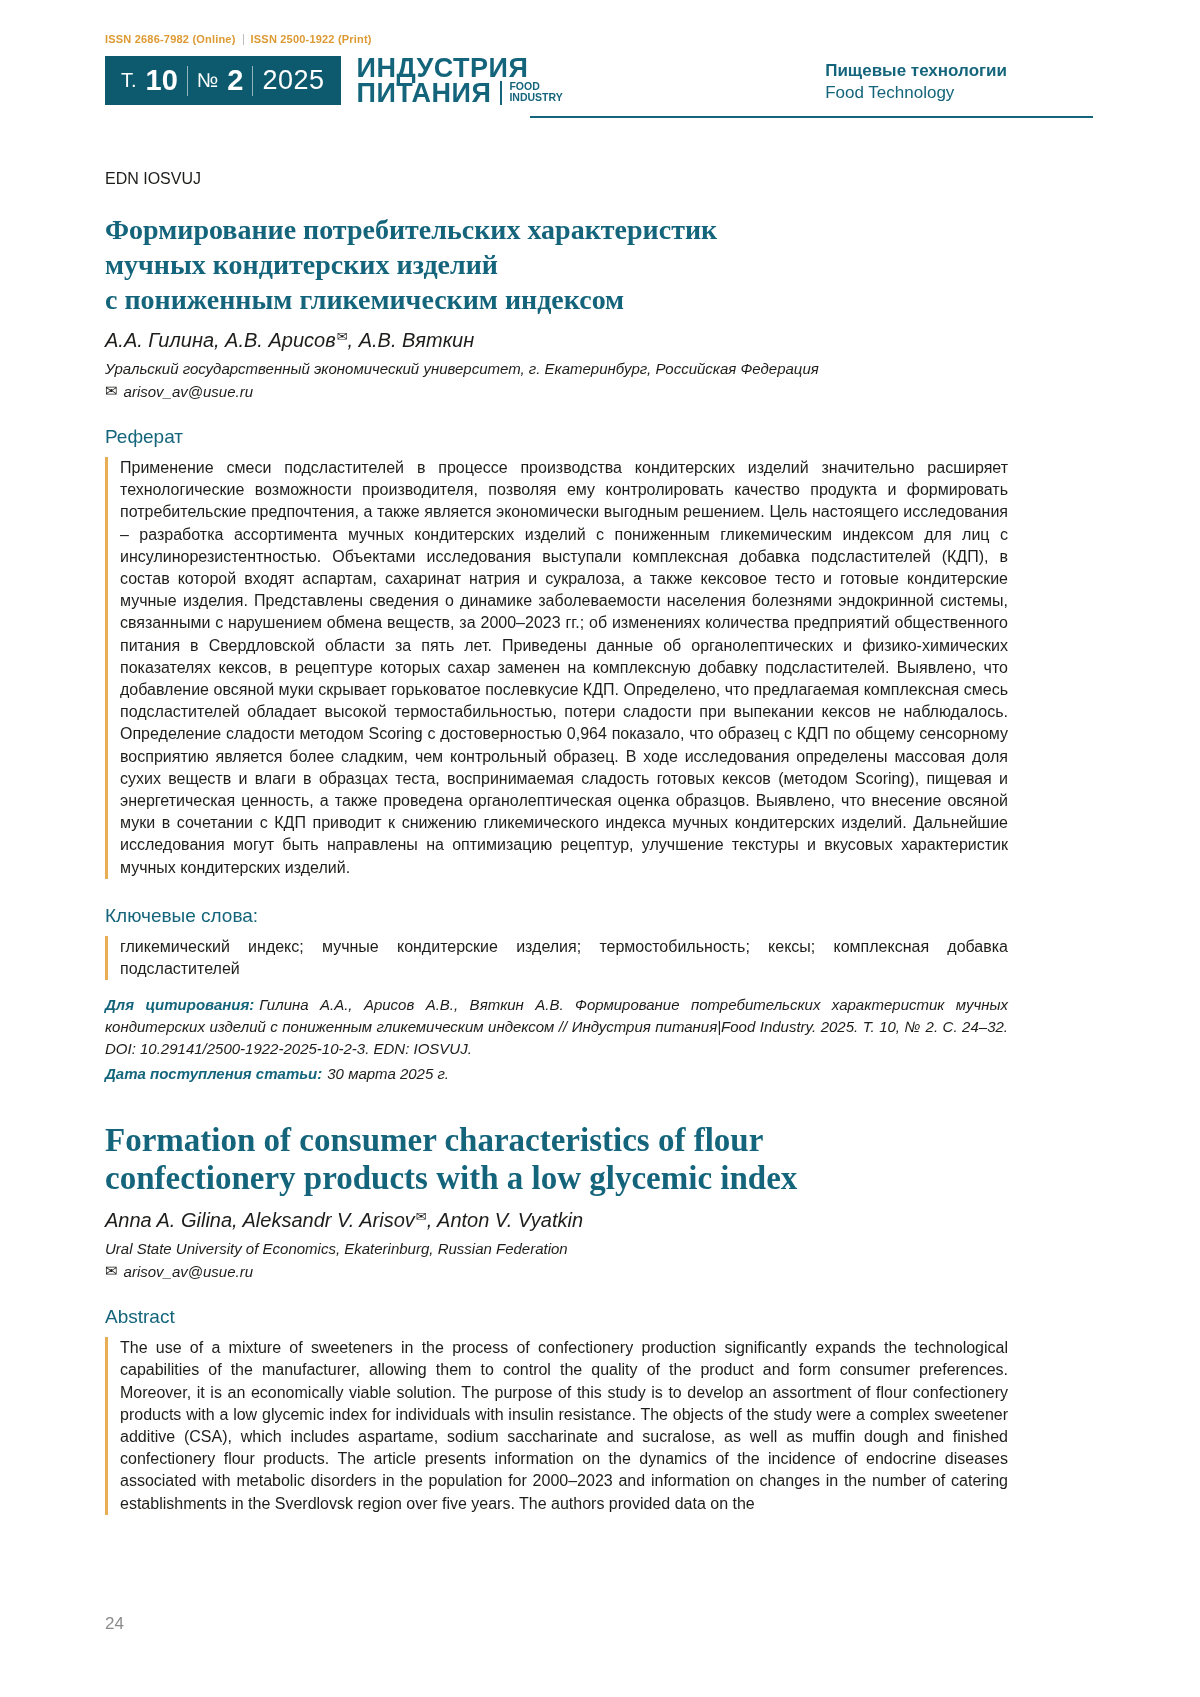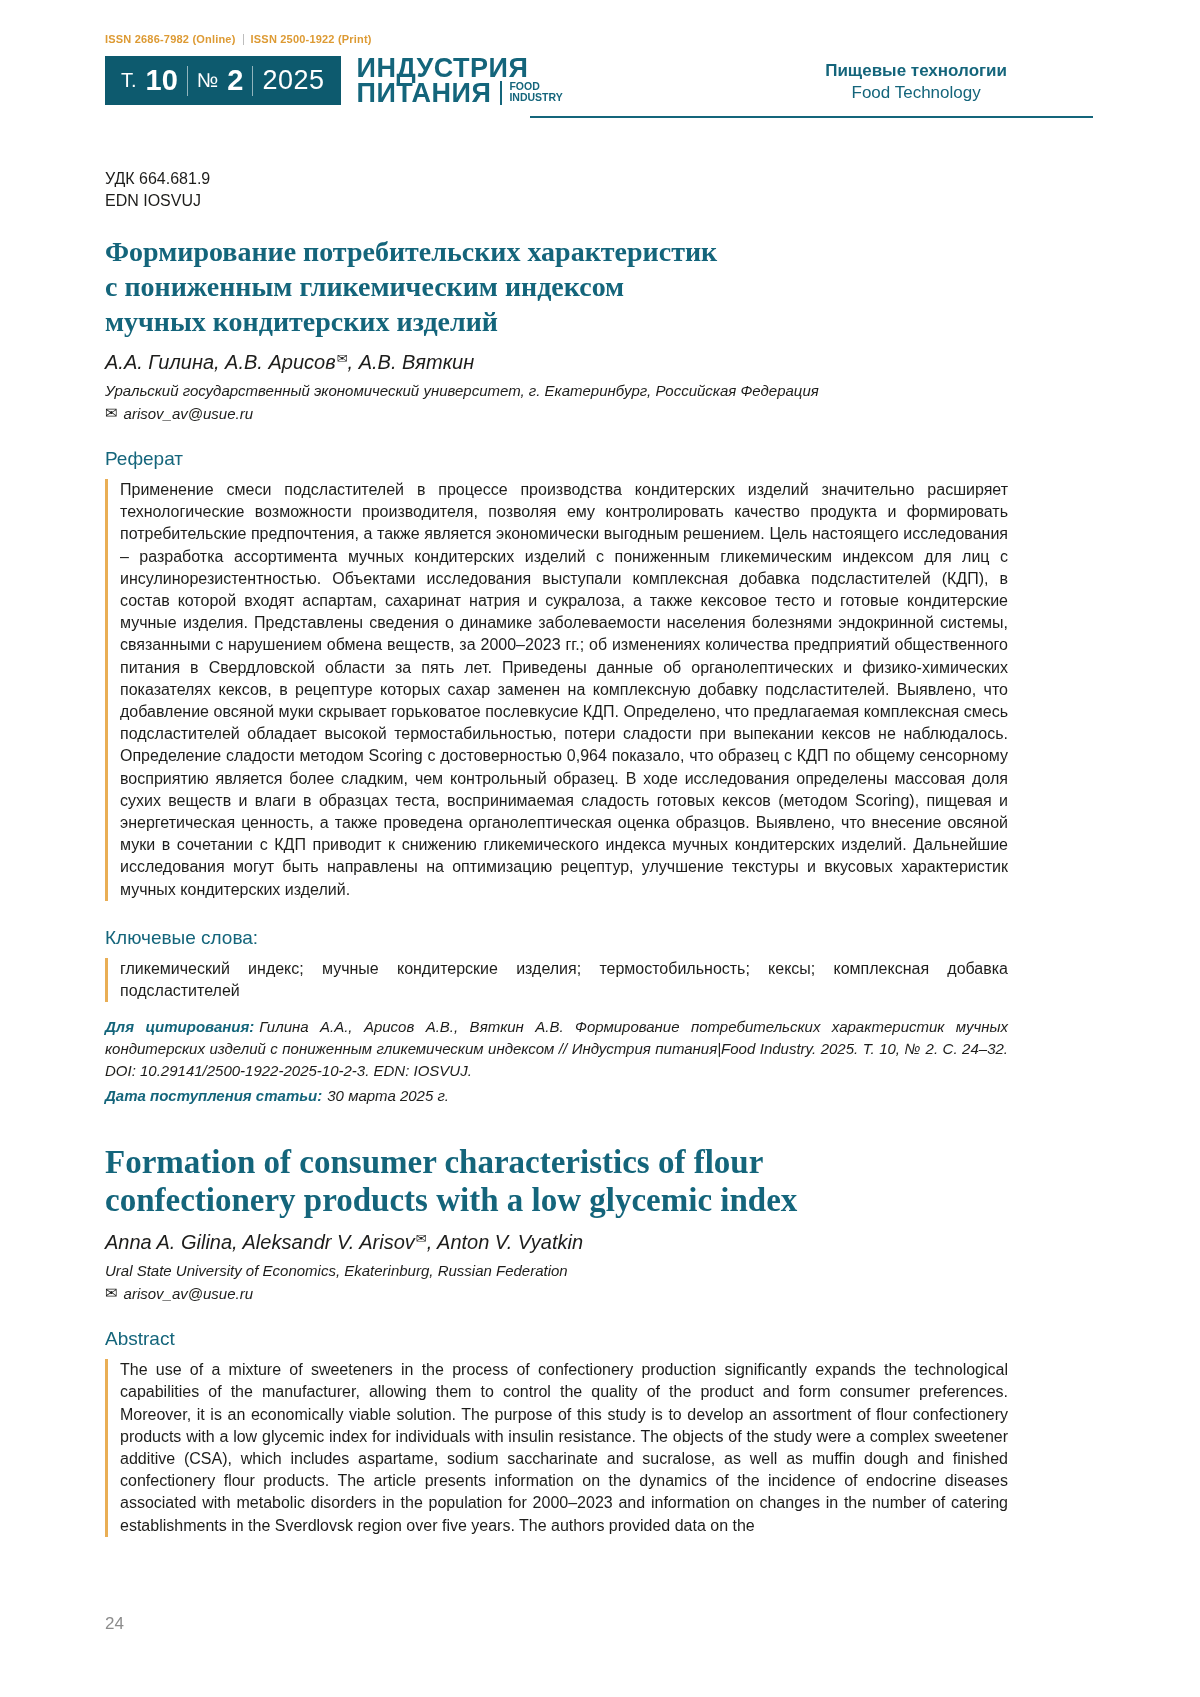--- a/index.html
+++ b/index.html
@@ -26,21 +26,21 @@
   .vb-label{font-size:20px}
   .vb-num{font-size:29px;font-weight:700}
   .vb-year{font-size:27px;font-weight:400;letter-spacing:.5px}
   .vb-sep{width:1px;height:30px;background:rgba(255,255,255,.55)}
   .journal-logo{margin-left:16px;color:var(--teal);font-weight:700}
   .j-ru{font-size:27px;line-height:25px;letter-spacing:.5px}
   .j-row{display:flex;}
   .j-en{border-left:2px solid var(--teal);margin-left:9px;padding-left:7px;
         font-size:10.5px;line-height:11px;font-weight:700;margin-bottom:1px}
   .j-en span{display:block}
-  .section-block{position:absolute;right:193px;top:60px;text-align:center;
+  .section-block{position:absolute;right:193px;top:60px;text-align:left;
                  color:var(--teal);line-height:22px}
   .section-ru{font-size:17px;font-weight:700}
   .section-en{font-size:17px}
   .header-rule{position:absolute;left:530px;width:563px;top:116px;height:2px;background:var(--teal)}
 
   
   .content{margin:0 192px 0 105px}
   .meta{margin-top:48px;font-size:16px;line-height:22px}
   .title-ru{margin-top:22px;font-family:"Liberation Serif",serif;font-weight:700;
             color:var(--teal);font-size:28px;line-height:35px}
@@ -99,28 +99,27 @@
       <div class="section-ru">Пищевые технологии</div>
       <div class="section-en">Food Technology</div>
     </div>
 
     <div class="header-rule"></div>
   </header>
 
   <main class="content">
 
     <div class="meta">
-      <div>УДК 664.681.9</div>
       <div>EDN IOSVUJ</div>
     </div>
 
     <h1 class="title-ru">
       <span class="t-line">Формирование потребительских характеристик</span>
+      <span class="t-line">мучных кондитерских изделий</span>
       <span class="t-line">с пониженным гликемическим индексом</span>
-      <span class="t-line">мучных кондитерских изделий</span>
     </h1>
 
     <p class="authors"><span>А.А. Гилина, А.В. Арисов</span><span class="sup-mark">✉</span><span>, А.В. Вяткин</span></p>
 
     <p class="affiliation">Уральский государственный экономический университет, г. Екатеринбург, Российская Федерация</p>
 
     <p class="email-line">
       <span class="mail-icon">✉</span>
       <span class="email">arisov_av@usue.ru</span>
     </p>

